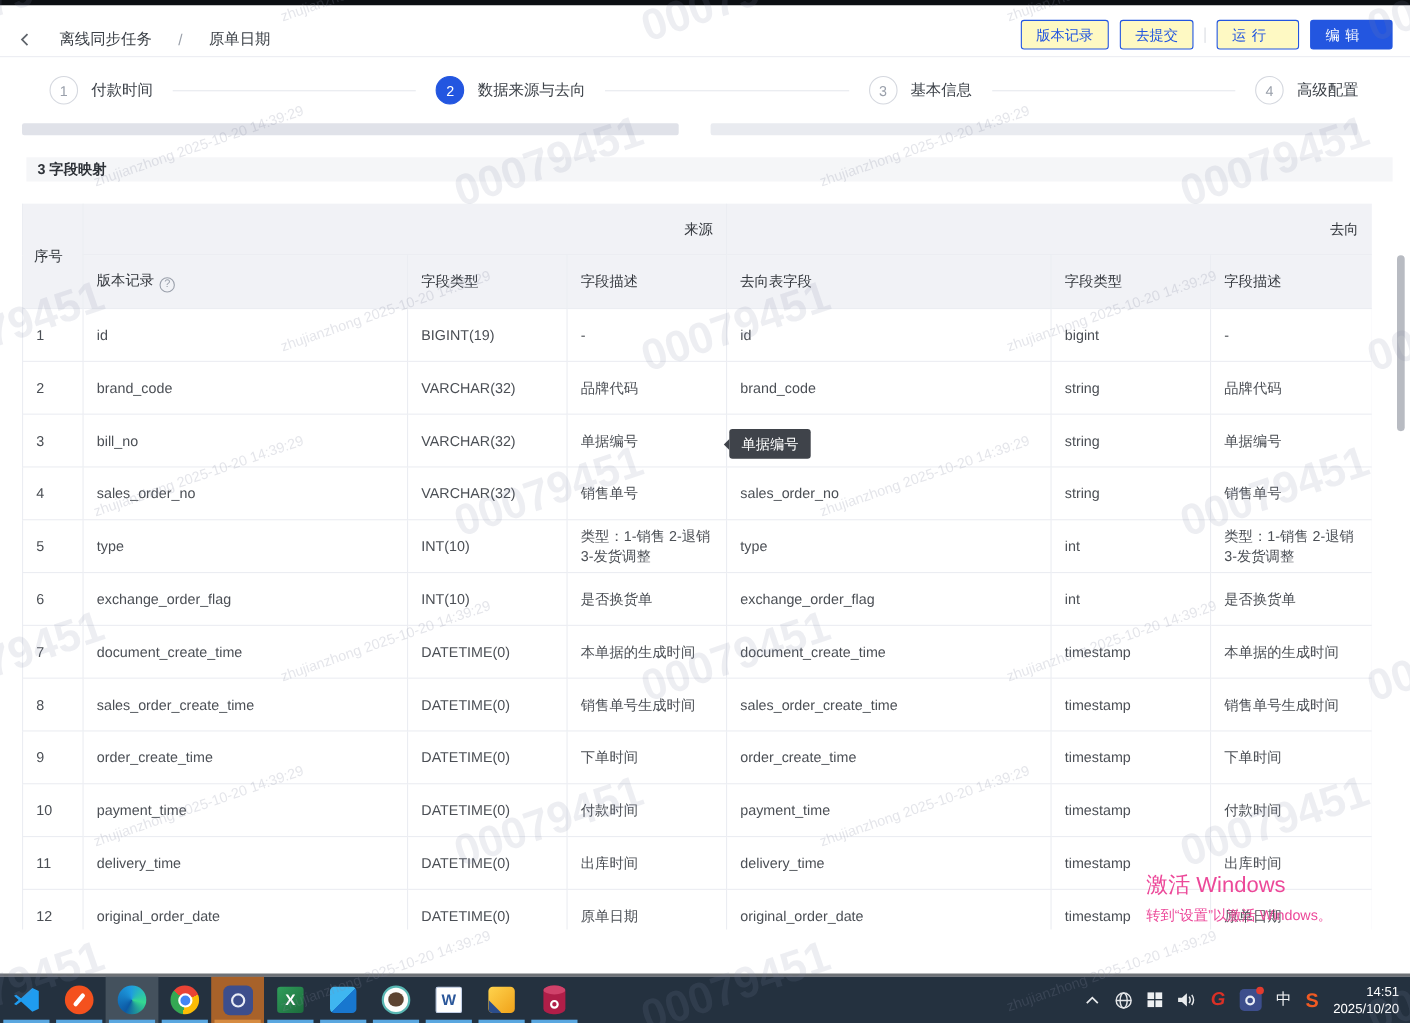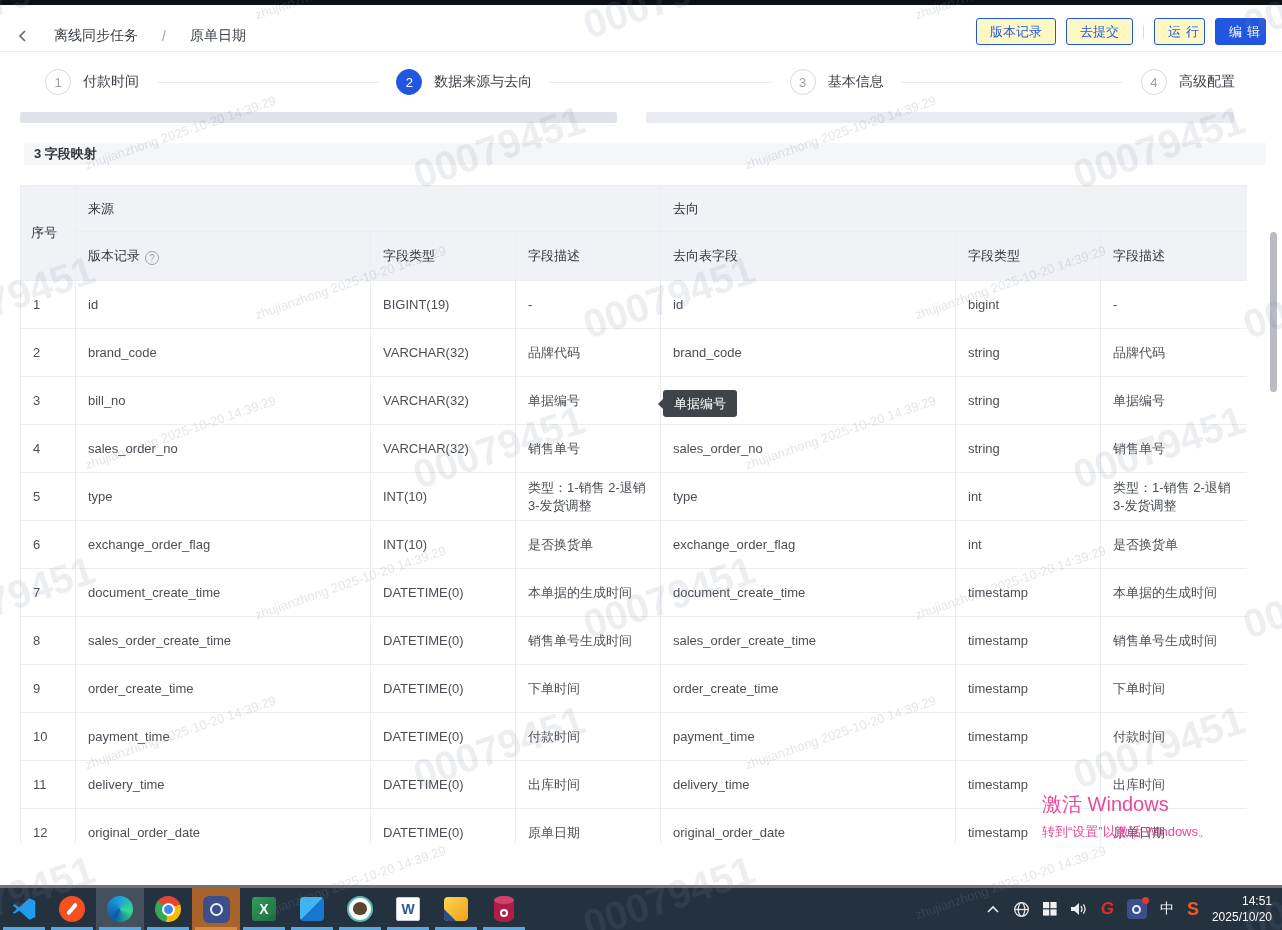--- a/index.html
+++ b/index.html
@@ -6,21 +6,21 @@
   html,body { width:1282px; height:930px; overflow:hidden; }
   body { font-family:"Liberation Sans","DejaVu Sans",sans-serif; background:#fff; position:relative; color:#3c4148; }
 
   
   .top-strip { position:absolute; top:0; left:0; width:1282px; height:5px; background:#0c0f13; }
   .topbar { position:absolute; top:5px; left:0; width:1282px; height:47px; background:#fff; border-bottom:1px solid #ebedf2; }
   .breadcrumb { position:absolute; left:16px; top:22px; display:flex; align-items:center; gap:24px; font-size:14px; color:#3b4047; }
   .crumb-sep { color:#9ba1ab; }
   .tb-buttons { position:absolute; right:16px; top:13px; display:flex; align-items:center; gap:10px; }
   .btn { font-size:13px; line-height:1; padding:6px 13px; border:1px solid #2356e0; color:#2356e0; border-radius:3px; background:#fef9c3; cursor:pointer; white-space:nowrap; }
-  .btn.spaced { letter-spacing:5px; padding-right:0; }
+  .btn.spaced { letter-spacing:5px; padding-right:24px; }
   .btn.primary { background:#2356e0; color:#fff; }
   .btn-divider { width:1px; height:14px; background:#d9dce2; }
 
   
   .steps { position:absolute; top:60px; left:0; width:1282px; height:44px; display:flex; align-items:center; padding:0 47px 0 45px; }
   .step { display:flex; align-items:center; gap:12px; flex:none; cursor:pointer; }
   .step-circle { width:26px; height:26px; border-radius:50%; border:1px solid #d5d8df; color:#9aa0ab; display:flex; align-items:center; justify-content:center; font-size:13px; background:#fff; }
   .step.active .step-circle { background:#2356e0; border-color:#2356e0; color:#fff; }
   .step-label { font-size:14px; color:#3c4148; }
   .step-line { flex:1; height:1px; background:#e7e9ee; margin:0 18px; }
@@ -31,21 +31,21 @@
 
   
   .section-bar { position:absolute; left:24px; top:143px; width:1242px; height:22px; background:#f5f6f8; display:flex; align-items:center; }
   .section-title { font-size:13px; font-weight:bold; color:#2e3238; padding-left:10px; }
 
   
   .table-wrap { position:absolute; left:20px; top:185px; width:1227px; height:660px; overflow:hidden; }
   table { border-collapse:collapse; width:1227px; table-layout:fixed; font-size:13px; color:#4b4f55; }
   th, td { border:1px solid #ebedf2; padding:4px 12px; text-align:left; font-weight:normal; vertical-align:middle; }
   thead th { background:#f1f2f6; color:#33373d; }
-  .th-group-src, .th-group-dst { text-align:left; height:46px; }
+  .th-group-src, .th-group-dst { text-align:right; height:46px; }
   .th-index { text-align:left; padding-left:10px; }
   .th-sub { height:49px; }
   tbody td { height:48px; background:#fff; }
   .help-circle { display:inline-flex; width:14px; height:14px; border:1px solid #9aa0ab; border-radius:50%; color:#9aa0ab; font-size:10px; align-items:center; justify-content:center; margin-left:5px; vertical-align:-2px; cursor:pointer; }
 
   
   .tooltip { position:absolute; left:663px; top:390px; background:#3f434a; color:#fff; font-size:13px; line-height:1; padding:7px 11px; border-radius:3px; z-index:30; white-space:nowrap; }
   .tooltip::before { content:""; position:absolute; left:-5px; top:50%; transform:translateY(-50%); border-top:5px solid transparent; border-bottom:5px solid transparent; border-right:5px solid #3f434a; }
 
   

